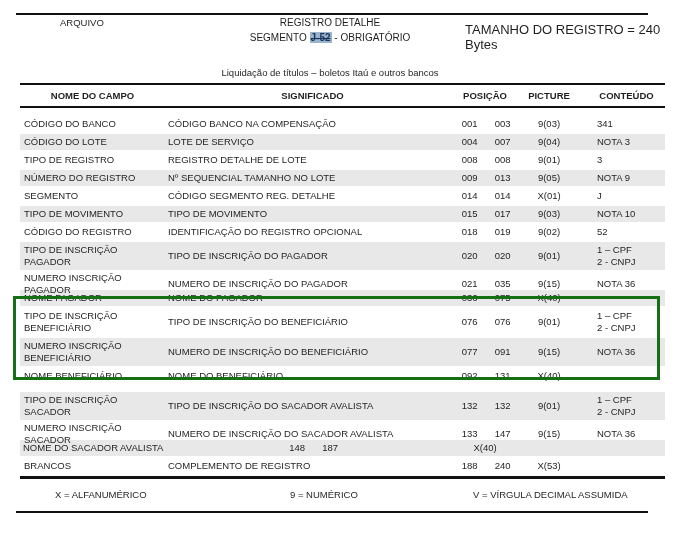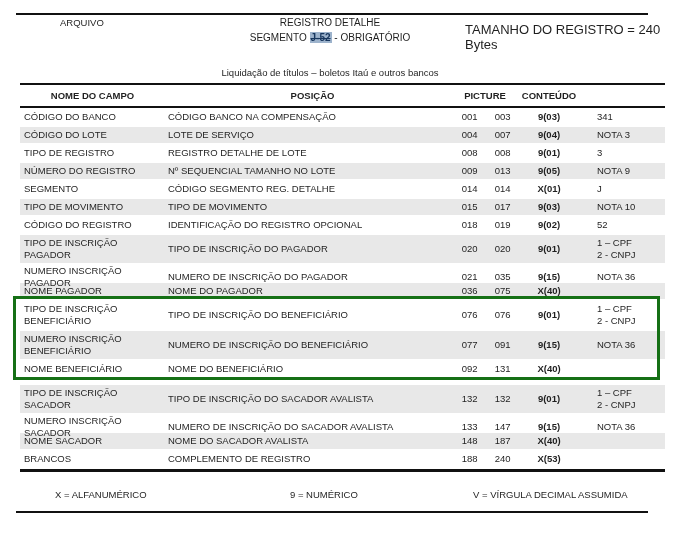--- a/index.html
+++ b/index.html
@@ -22,31 +22,31 @@
   .hdr-center{position:absolute;left:0;top:17px;width:660px;text-align:center;font-size:10px;}
   .hdr-center .line2{margin-top:4px;}
   .seg-hl{background:var(--hl-bg);color:var(--hl-ink);font-weight:bold;text-decoration:line-through;padding:0 1px;}
   .hdr-right{position:absolute;left:465px;top:22px;font-size:13px;}
   .subtitle{position:absolute;left:0;top:67px;width:660px;text-align:center;font-size:9.5px;}
 
   .tbl{position:absolute;left:20px;top:83px;width:645px;font-size:9.5px;}
   .thead{border-top:2.5px solid #111;border-bottom:2.5px solid #111;height:25px;
          display:grid;grid-template-columns:145px 295px 50px 78px 77px;align-items:center;}
   .thead > div{text-align:center;font-weight:bold;}
-  .rows{position:relative;padding-top:1px;}
+  .rows{position:relative;padding-top:8px;}
   .row{display:grid;grid-template-columns:145px 295px 50px 78px 77px;
        height:16px;margin-bottom:2px;align-items:center;line-height:12px;}
   .row.tall{height:28px;}
   .row.shaded{background:var(--shade);}
   .row.gap-before{margin-top:8px;}
   .c-name{padding-left:4px;white-space:pre-line;}
   .c-meaning{padding-left:3px;white-space:pre-line;}
   .c-pos{display:flex;justify-content:center;gap:15px;}
   .c-pos span{min-width:18px;text-align:right;}
-  .c-pic{text-align:center;font-weight:bold;}
+  .c-pic{text-align:center;}
   .c-cont{padding-left:9px;white-space:pre-line;}
 
   .green-box{position:absolute;left:-7px;top:188px;width:647px;height:84px;
              border:3px solid var(--green);pointer-events:none;}
 
   .tbl-bottom-rule{height:2.5px;background:#111;}
 
   .legend{position:absolute;top:489px;left:0;width:694px;font-size:9.5px;}
   .legend .lx{position:absolute;left:55px;}
   .legend .l9{position:absolute;left:290px;}
@@ -66,20 +66,21 @@
     <div class="line2"><span>SEGMENTO </span><span class="seg-hl">J-52</span><span> - OBRIGATÓRIO</span></div>
   </div>
 
   <div class="hdr-right">TAMANHO DO REGISTRO = 240 Bytes</div>
 
   <div class="subtitle">Liquidação de títulos – boletos Itaú e outros bancos</div>
 
   <div class="tbl">
     <div class="thead">
       <div>NOME DO CAMPO</div>
+      <div>SIGNIFICADO</div>
       <div>POSIÇÃO</div>
       <div>PICTURE</div>
       <div>CONTEÚDO</div>
     </div>
 
     <div class="rows" id="rows">
       <div class="green-box"></div>
     <div class="row">
     <div class="c-name">CÓDIGO DO BANCO</div>
     <div class="c-meaning">CÓDIGO BANCO NA COMPENSAÇÃO</div>
@@ -229,21 +230,20 @@
     <div class="c-name">NUMERO INSCRIÇÃO SACADOR</div>
     <div class="c-meaning">NUMERO DE INSCRIÇÃO DO SACADOR AVALISTA</div>
     <div class="c-pos">
       <span>133</span>
       <span>147</span>
     </div>
     <div class="c-pic">9(15)</div>
     <div class="c-cont">NOTA 36</div>
   </div>
         <div class="row shaded">
-    <div class="c-name">NOME SACADOR</div>
     <div class="c-meaning">NOME DO SACADOR AVALISTA</div>
     <div class="c-pos">
       <span>148</span>
       <span>187</span>
     </div>
     <div class="c-pic">X(40)</div>
     <div class="c-cont"></div>
   </div>
         <div class="row">
     <div class="c-name">BRANCOS</div>

